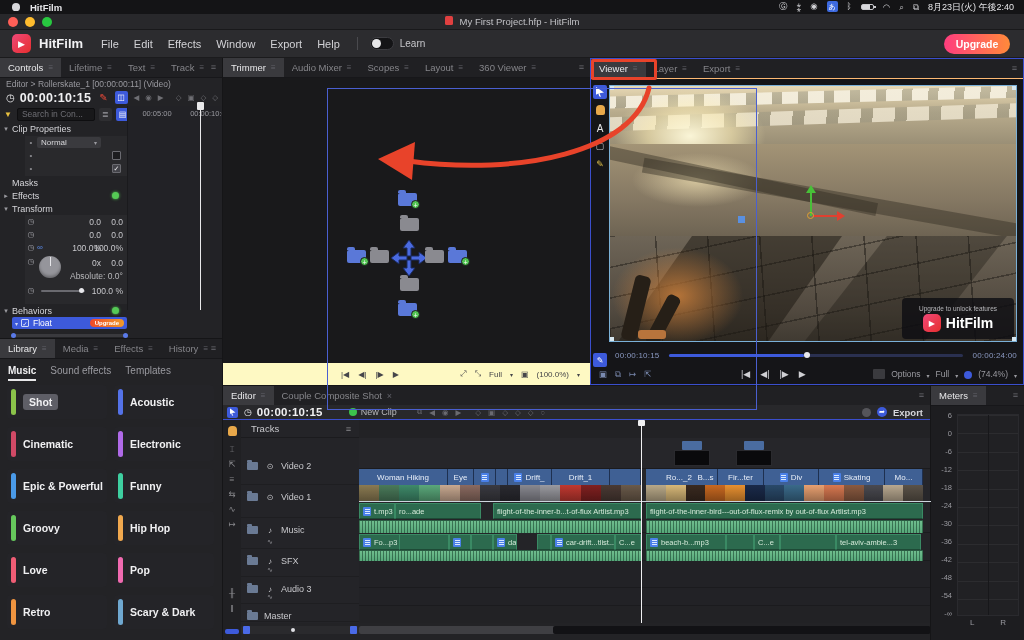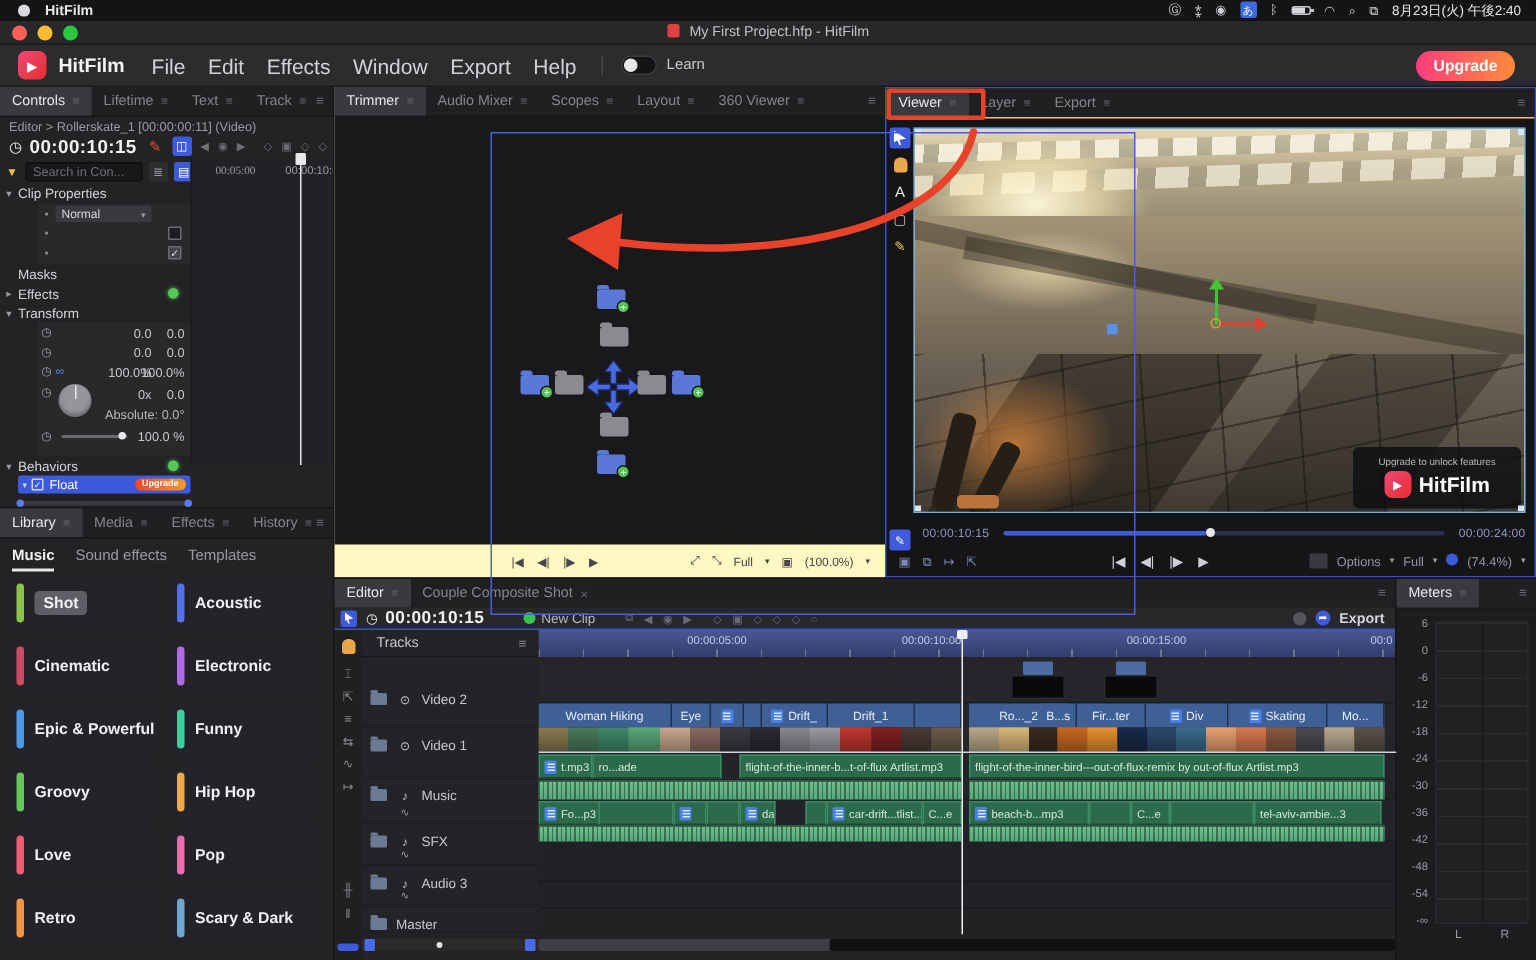--- a/index.html
+++ b/index.html
@@ -17,21 +17,21 @@
 
 #titlebar{position:absolute;left:0;top:14px;width:1024px;height:16px;background:#28282b;display:flex;align-items:center;border-bottom:1px solid #19191b}
 .tl{width:10px;height:10px;border-radius:50%;margin-left:7px}
 #tl-close{background:#ff5f57;margin-left:8px}#tl-min{background:#febc2e}#tl-zoom{background:#28c840}
 #tb-title{position:absolute;left:0;right:0;text-align:center;font-size:9.5px;color:#c2c2c6;display:flex;justify-content:center;gap:7px}
 #tb-doc{width:8px;height:9px;background:#e04040;border-radius:1.5px;display:inline-block}
 
 #appbar{position:absolute;left:0;top:30px;width:1024px;height:28px;background:#2c2c2f;border-bottom:1px solid #1b1b1d;display:flex;align-items:center}
 #hf-logo{width:19px;height:19px;border-radius:5px;background:linear-gradient(135deg,#f04878,#e62e2e);margin:0 8px 0 12px;display:flex;align-items:center;justify-content:center;color:#fff;font-size:9px}
 #hf-brand{font-size:13px;font-weight:bold;color:#f2f2f4;margin-right:18px}
-.menu-item{font-size:14px;color:#d2d2d6;margin-right:15px}
+.menu-item{font-size:11px;color:#d2d2d6;margin-right:15px}
 #menu-div{width:1px;height:13px;background:#4a4a4e;margin:0 12px 0 2px}
 #learn-toggle{width:24px;height:13px;border-radius:7px;background:#141416;border:1px solid #3c3c40;position:relative;margin-right:6px}
 #learn-knob{position:absolute;left:1px;top:1px;width:9px;height:9px;border-radius:50%;background:#e8e8ea}
 #learn-label{font-size:10px;color:#c6c6ca}
 #upgrade-btn{margin-left:auto;margin-right:14px;width:66px;height:20px;border-radius:10px;background:linear-gradient(90deg,#ff3d7e,#ff8a3a);color:#fff;font-size:10.5px;font-weight:bold;display:flex;align-items:center;justify-content:center}
 
 .panel{position:absolute;background:#232326}
 .tabrow{display:flex;align-items:stretch;height:20px;background:#202023;border-bottom:1px solid #17171a;position:relative}
 .tab{display:flex;align-items:center;gap:5px;padding:0 8px;font-size:9.5px;color:#85858a;white-space:nowrap}
 .tab.active{background:#3a3a3e;color:#e8e8ea}
@@ -136,21 +136,21 @@
 #wm-brand{font-size:14px;font-weight:bold;color:#fff}
 
 #vw-seek{position:absolute;left:0;top:288px;width:434px;height:16px;display:flex;align-items:center}
 .vw-time{font-size:8px;color:#8a98c0;letter-spacing:.2px}
 #vw-bar{position:relative;flex:1;height:3px;background:#2a3050;border-radius:2px;margin:0 10px}
 #vw-fill{position:absolute;left:0;top:0;height:3px;width:46%;background:#3d5adb;border-radius:2px}
 #vw-knob{position:absolute;left:46%;top:-2px;width:6px;height:6px;border-radius:50%;background:#e8e8ec}
 #vw-trans{position:absolute;left:0;top:304px;width:434px;height:22px;display:flex;align-items:center;font-size:8.5px;color:#7a8ab0}
 .vwt{margin-left:8px}
 #vw-center{position:absolute;left:150px;display:flex;gap:10px;color:#d0d0d4;font-size:9px}
-#vw-right{margin-left:auto;display:flex;align-items:flex-start;gap:6px;margin-right:8px;color:#9a9aa0;font-size:8.5px}
+#vw-right{margin-left:auto;display:flex;align-items:flex-end;gap:6px;margin-right:8px;color:#9a9aa0;font-size:8.5px}
 #vw-box{width:12px;height:10px;background:#3a3a3e;border-radius:1px}
 #vw-zoomdot{width:8px;height:8px;border-radius:50%;background:#3d5adb}
 
 #editor-panel{left:222px;top:385px;width:708px;height:255px;background:#232326;border-left:1px solid #151517;border-top:1px solid #151517}
 #ed-toolbar{position:absolute;left:0;top:19px;width:708px;height:15px;background:#28282b;display:flex;align-items:center;border-bottom:1px solid #3a4ecd}
 #ed-cursor{width:11px;height:11px;background:#3d5adb;border-radius:2px;margin-left:4px;display:flex;align-items:center;justify-content:center}
 #ed-cursor .cursor-shape{width:6px;height:8px}
 #ed-clock{font-size:9px;color:#e8e8ea;margin-left:6px}
 #ed-tc{font-size:11.5px;font-weight:bold;color:#f0f0f2;margin-left:5px;letter-spacing:.3px}
 #ed-newclip{display:flex;align-items:center;gap:4px;margin-left:26px;font-size:9px;color:#b8b8bb}
@@ -304,21 +304,21 @@
       <span class="knav">◇</span>
     </div>
     <div id="ctl-search-row">
       <span id="ctl-funnel">▼</span>
       <span id="ctl-search">Search in Con...</span>
       <span class="sq-btn">≣</span>
       <span class="sq-btn blue">▤</span>
     </div>
     <div id="ctl-graph"></div>
     <div id="ctl-ruler-labels">
-        <span class="gr-label" style="position: absolute; top: 51px; left: 157px; transform: translateX(-50%); font-size: 7.5px; color: rgb(154, 154, 160); font-family: Liberation Serif, serif;">00:05:00</span>
+        <span class="gr-label" style="position: absolute; top: 51px; left: 157px; transform: translateX(-50%); font-size: 7.5px; color: rgb(154, 154, 160);">00:05:00</span>
         <span class="gr-label" style="position: absolute; top: 51px; left: 210px; transform: translateX(-50%); font-size: 7.5px; color: rgb(154, 154, 160);">00:00:10:00</span>
       </div>
 
     <div class="sec-row" style="top:64px">
       <span class="caret">▾</span>
       <span>Clip Properties</span>
     </div>
     <div class="iblock" style="top:78px;height:40px">
       <div class="prow">
         <span class="bullet">•</span>
@@ -749,27 +749,20 @@
           </div>
         </div>
     </div>
     <div id="tl">
       <div class="lane" id="lane-v2"></div>
       <div class="lane" id="lane-v1"></div>
       <div class="lane" id="lane-mu"></div>
       <div class="lane" id="lane-sf"></div>
       <div class="lane" id="lane-a3"></div>
       <div class="lane" id="lane-ma"></div>
-      <div id="ed-ruler">
-          <div class="ticks"></div>
-          <span class="ruler-label" style="left: 119px;">00:00:05:00</span>
-          <span class="ruler-label" style="left: 262px;">00:00:10:00</span>
-          <span class="ruler-label" style="left: 412px;">00:00:15:00</span>
-          <span class="ruler-label" style="left: 562px;">00:0</span>
-        </div>
       <div id="v1-underline"></div>
       <div id="tl-playhead"></div>
       <div id="tl-ph-cap"></div>
     <div class="v2clip-cap" style="left: 323px; width: 20px; top: 21px;"></div>
         <div class="v2clip-body" style="left: 315px; width: 36px; top: 30px;"></div>
         <div class="v2clip-cap" style="left: 385px; width: 20px; top: 21px;"></div>
         <div class="v2clip-body" style="left: 377px; width: 36px; top: 30px;"></div>
         <div class="vclip" style="left: 0px; width: 89px; top: 49px;">
           <span>Woman Hiking</span>
         </div>

